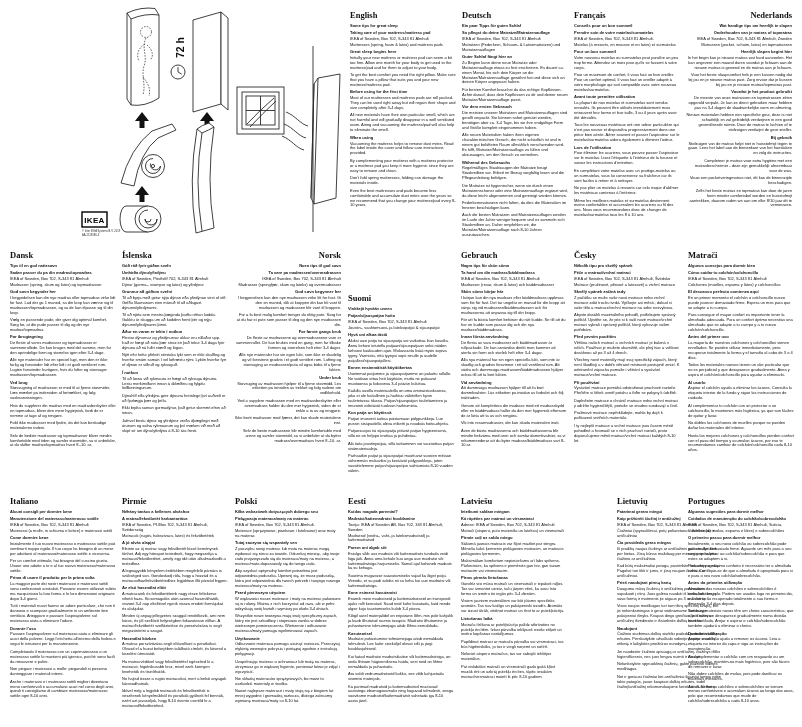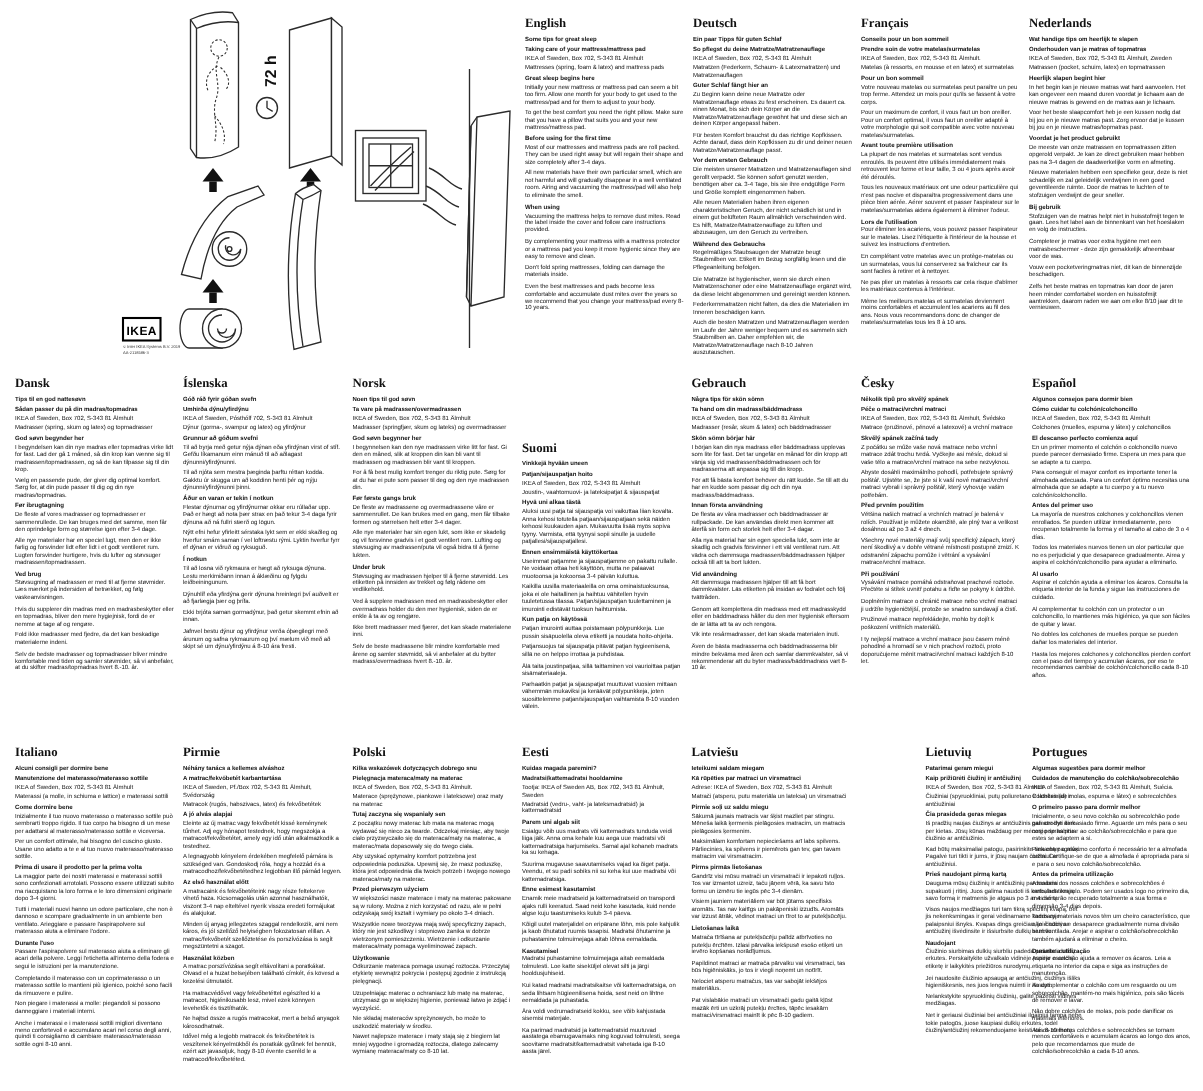--- a/index.html
+++ b/index.html
@@ -162,21 +162,21 @@
         <h3>Avant toute première utilisation</h3>
         <p>La plupart de nos matelas et surmatelas sont vendus enroulés. Ils peuvent être utilisés immédiatement mais retrouvent leur forme et leur taille, 3 ou 4 jours après avoir été déroulés.</p>
         <p>Tous les nouveaux matériaux ont une odeur particulière qui n'est pas nocive et disparaîtra progressivement dans une pièce bien aérée. Aérer souvent et passer l'aspirateur sur le matelas/surmatelas aidera également à éliminer l'odeur.</p>
         <h3>Lors de l'utilisation</h3>
         <p>Pour éliminer les acariens, vous pouvez passer l'aspirateur sur le matelas. Lisez l'étiquette à l'intérieur de la housse et suivez les instructions d'entretien.</p>
         <p>En complétant votre matelas avec un protège-matelas ou un surmatelas, vous lui conserverez sa fraîcheur car ils sont faciles à retirer et à nettoyer.</p>
         <p>Ne pas plier un matelas à ressorts car cela risque d'abîmer les matériaux contenus à l'intérieur.</p>
         <p>Même les meilleurs matelas et surmatelas deviennent moins confortables et accumulent les acariens au fil des ans. Nous vous recommandons donc de changer de matelas/surmatelas tous les 8 à 10 ans.</p>
       </div>
   </div>
-    <div class="lang-col" style="left: 686px; top: 10px;">
+    <div class="lang-col" style="left: 686px; top: 10px; text-align: right;">
     <h2 class="lang-name">Nederlands</h2>
     <p class="bold tagline">Wat handige tips om heerlijk te slapen</p>
     <p class="bold tight">Onderhouden van je matras of topmatras</p>
     <p class="tight">IKEA of Sweden, Box 702, S-343 81 Älmhult, Zweden</p>
     <p>Matrassen (pocket, schuim, latex) en topmatrassen</p>
     <div class="sections">
         <h3>Heerlijk slapen begint hier</h3>
         <p>In het begin kan je nieuwe matras wat hard aanvoelen. Het kan ongeveer een maand duren voordat je lichaam aan de nieuwe matras is gewend en de matras aan je lichaam.</p>
         <p>Voor het beste slaapcomfort heb je een kussen nodig dat bij jou en je nieuwe matras past. Zorg ervoor dat je kussen bij jou en je nieuwe matras/topmatras past.</p>
         <h3>Voordat je het product gebruikt</h3>
@@ -222,21 +222,21 @@
         <h3>Áður en varan er tekin í notkun</h3>
         <p>Flestar dýnurnar og yfirdýnurnar okkar eru rúllaðar upp. Það er hægt að nota þær strax en það tekur 3-4 daga fyrir dýnuna að ná fullri stærð og lögun.</p>
         <p>Nýtt efni hefur yfirleitt sérstaka lykt sem er ekki skaðleg og hverfur smám saman í vel loftræstu rými. Lyktin hverfur fyrr ef dýnan er viðruð og ryksuguð.</p>
         <h3>Í notkun</h3>
         <p>Til að losna við rykmaura er hægt að ryksuga dýnuna. Lestu merkimiðann innan á áklæðinu og fylgdu leiðbeiningunum.</p>
         <p>Dýnuhlíf eða yfirdýna gerir dýnuna hreinlegri því auðvelt er að fjarlægja þær og þrífa.</p>
         <p>Ekki brjóta saman gormadýnur, það getur skemmt efnin að innan.</p>
         <p>Jafnvel bestu dýnur og yfirdýnur verða óþægilegri með árunum og safna rykmaurum og því mælum við með að skipt sé um dýnu/yfirdýnu á 8-10 ára fresti.</p>
       </div>
   </div>
-    <div class="lang-col" style="left: 235px; top: 250px;">
+    <div class="lang-col" style="left: 235px; top: 250px; text-align: right;">
     <h2 class="lang-name">Norsk</h2>
     <p class="bold tagline">Noen tips til god søvn</p>
     <p class="bold tight">Ta vare på madrassen/overmadrassen</p>
     <p class="tight">IKEA of Sweden, Box 702, S-343 81 Älmhult</p>
     <p>Madrasser (springfjær, skum og lateks) og overmadrasser</p>
     <div class="sections">
         <h3>God søvn begynner her</h3>
         <p>I begynnelsen kan den nye madrassen virke litt for fast. Gi den en måned, slik at kroppen din kan bli vant til madrassen og madrassen blir vant til kroppen.</p>
         <p>For å få best mulig komfort trenger du riktig pute. Sørg for at du har ei pute som passer til deg og den nye madrassen din.</p>
         <h3>Før første gangs bruk</h3>
@@ -302,21 +302,21 @@
         <p>Většina našich matrací a vrchních matrací je balená v rolích. Používat je můžete okamžitě, ale plný tvar a velikost dosáhnou až po 3 až 4 dnech.</p>
         <p>Všechny nové materiály mají svůj specifický zápach, který není škodlivý a v dobře větrané místnosti postupně zmizí. K odstranění zápachu pomůže i větrání a vysávání matrace/vrchní matrace.</p>
         <h3>Při používání</h3>
         <p>Vysávání matrace pomáhá odstraňovat prachové roztoče. Přečtěte si štítek uvnitř potahu a řiďte se pokyny k údržbě.</p>
         <p>Doplněním matrace o chránič matrace nebo vrchní matraci ji udržíte hygieničtější, protože se snadno sundavají a čistí.</p>
         <p>Pružinové matrace nepřekládejte, mohlo by dojít k poškození vnitřních materiálů.</p>
         <p>I ty nejlepší matrace a vrchní matrace jsou časem méně pohodlné a hromadí se v nich prachoví roztoči, proto doporučujeme měnit matraci/vrchní matraci každých 8-10 let.</p>
       </div>
   </div>
     <div class="lang-col" style="left: 688px; top: 250px;">
-    <h2 class="lang-name">Español</h2>
+    <h2 class="lang-name">Matrači</h2>
     <p class="bold tagline">Algunos consejos para dormir bien</p>
     <p class="bold tight">Cómo cuidar tu colchón/colchoncillo</p>
     <p class="tight">IKEA of Sweden, Box 702, S-343 81 Älmhult</p>
     <p>Colchones (muelles, espuma y látex) y colchoncillos</p>
     <div class="sections">
         <h3>El descanso perfecto comienza aquí</h3>
         <p>En un primer momento el colchón o colchoncillo nuevo puede parecer demasiado firme. Espera un mes para que se adapte a tu cuerpo.</p>
         <p>Para conseguir el mayor confort es importante tener la almohada adecuada. Para un confort óptimo necesitas una almohada que se adapte a tu cuerpo y a tu nuevo colchón/colchoncillo.</p>
         <h3>Antes del primer uso</h3>
         <p>La mayoría de nuestros colchones y colchoncillos vienen enrollados. Se pueden utilizar inmediatamente, pero recuperan totalmente la forma y el tamaño al cabo de 3 o 4 días.</p>

